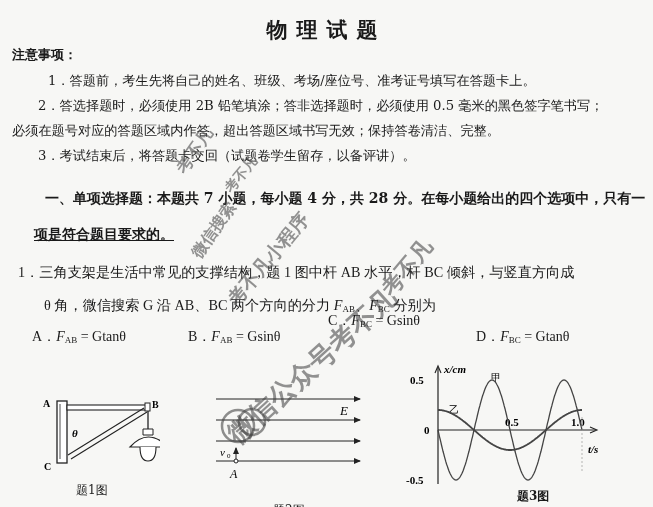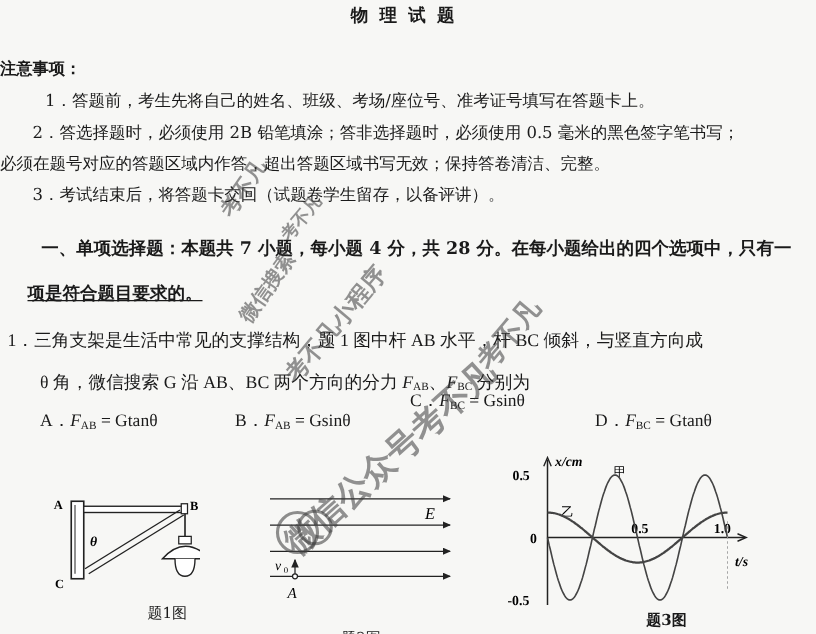--- a/index.html
+++ b/index.html
@@ -3,24 +3,24 @@
   <meta charset="utf-8">
   <style>
     html, body { margin: 0; padding: 0; }
     body {
       width: 653px; height: 507px; overflow: hidden; position: relative;
       background: #f7f7f5; color: #1a1a1a;
       font-family: "DejaVu Serif", "Liberation Serif", serif;
     }
     .page { position: absolute; left: 0; top: 0; width: 653px; height: 507px; }
     .title {
-      position: absolute; top: 4px; left: 0; width: 653px; text-align: center;
-      font-size: 14px; font-weight: bold; letter-spacing: 9px;
+      position: absolute; top: 16px; left: 0; width: 653px; text-align: center;
+      font-size: 21px; font-weight: bold; letter-spacing: 9px;
     }
-    .line { position: absolute; white-space: nowrap; font-size: 13.2px; }
+    .line { position: absolute; white-space: nowrap; font-size: 13.2px; padding-left: 12px; }
     .notice-head { font-weight: bold; font-size: 13px; }
     .bold { font-weight: bold; font-size: 14px; }
     .q { font-size: 14.2px; font-family: "Liberation Serif", serif; }
     .sub { font-size: 9px; vertical-align: -2px; text-align: right; }
     .it { font-style: italic; }
     .opt { position: absolute; white-space: nowrap; font-size: 14px; font-family: "Liberation Serif", serif; }
     .cap { position: absolute; font-size: 12px; white-space: nowrap; }
     svg text { font-family: "Liberation Serif", serif; }
     .wm { position: absolute; color: rgba(60,60,60,0.55); font-weight: bold; white-space: nowrap;
           font-family: "DejaVu Sans", sans-serif; transform-origin: left center; pointer-events: none; }
@@ -68,21 +68,21 @@
     <line x1="31" y1="64" x2="107" y2="17" stroke="#222" stroke-width="1.1"></line>
     <line x1="108" y1="16" x2="108" y2="34" stroke="#222" stroke-width="1.3"></line>
     <path d="M103,34 h10 v6 h-10 z" fill="#fff" stroke="#222" stroke-width="1"></path>
     <path d="M90,52 Q108,32 128,52 Z" fill="#fff" stroke="#222" stroke-width="1.2"></path>
     <path d="M100,52 Q100,66 108,66 Q116,66 116,52" fill="#fff" stroke="#222" stroke-width="1.1"></path>
     <text x="3" y="12" font-size="10" font-weight="bold">A</text>
     <text x="112" y="13" font-size="10" font-weight="bold">B</text>
     <text x="4" y="75" font-size="10" font-weight="bold">C</text>
     <text x="32" y="42" font-size="11" font-style="italic" font-weight="bold">θ</text>
   </svg>
-  <div class="cap" style="left:76px; top:482px;margin-left:42px;">题1图</div>
+  <div class="cap" style="left:76px; top:482px;">题1图</div>
 
   <svg style="position:absolute; left:210px; top:390px;" width="160" height="95" viewBox="0 0 160 95">
     <defs>
       <marker id="ah" markerWidth="7" markerHeight="6" refX="6" refY="3" orient="auto">
         <path d="M0,0 L7,3 L0,6 z" fill="#222"></path>
       </marker>
     </defs>
     <line x1="6" y1="9" x2="150" y2="9" stroke="#222" stroke-width="1" marker-end="url(#ah)"></line>
     <line x1="6" y1="30" x2="150" y2="30" stroke="#222" stroke-width="1" marker-end="url(#ah)"></line>
     <line x1="6" y1="51" x2="150" y2="51" stroke="#222" stroke-width="1" marker-end="url(#ah)"></line>

